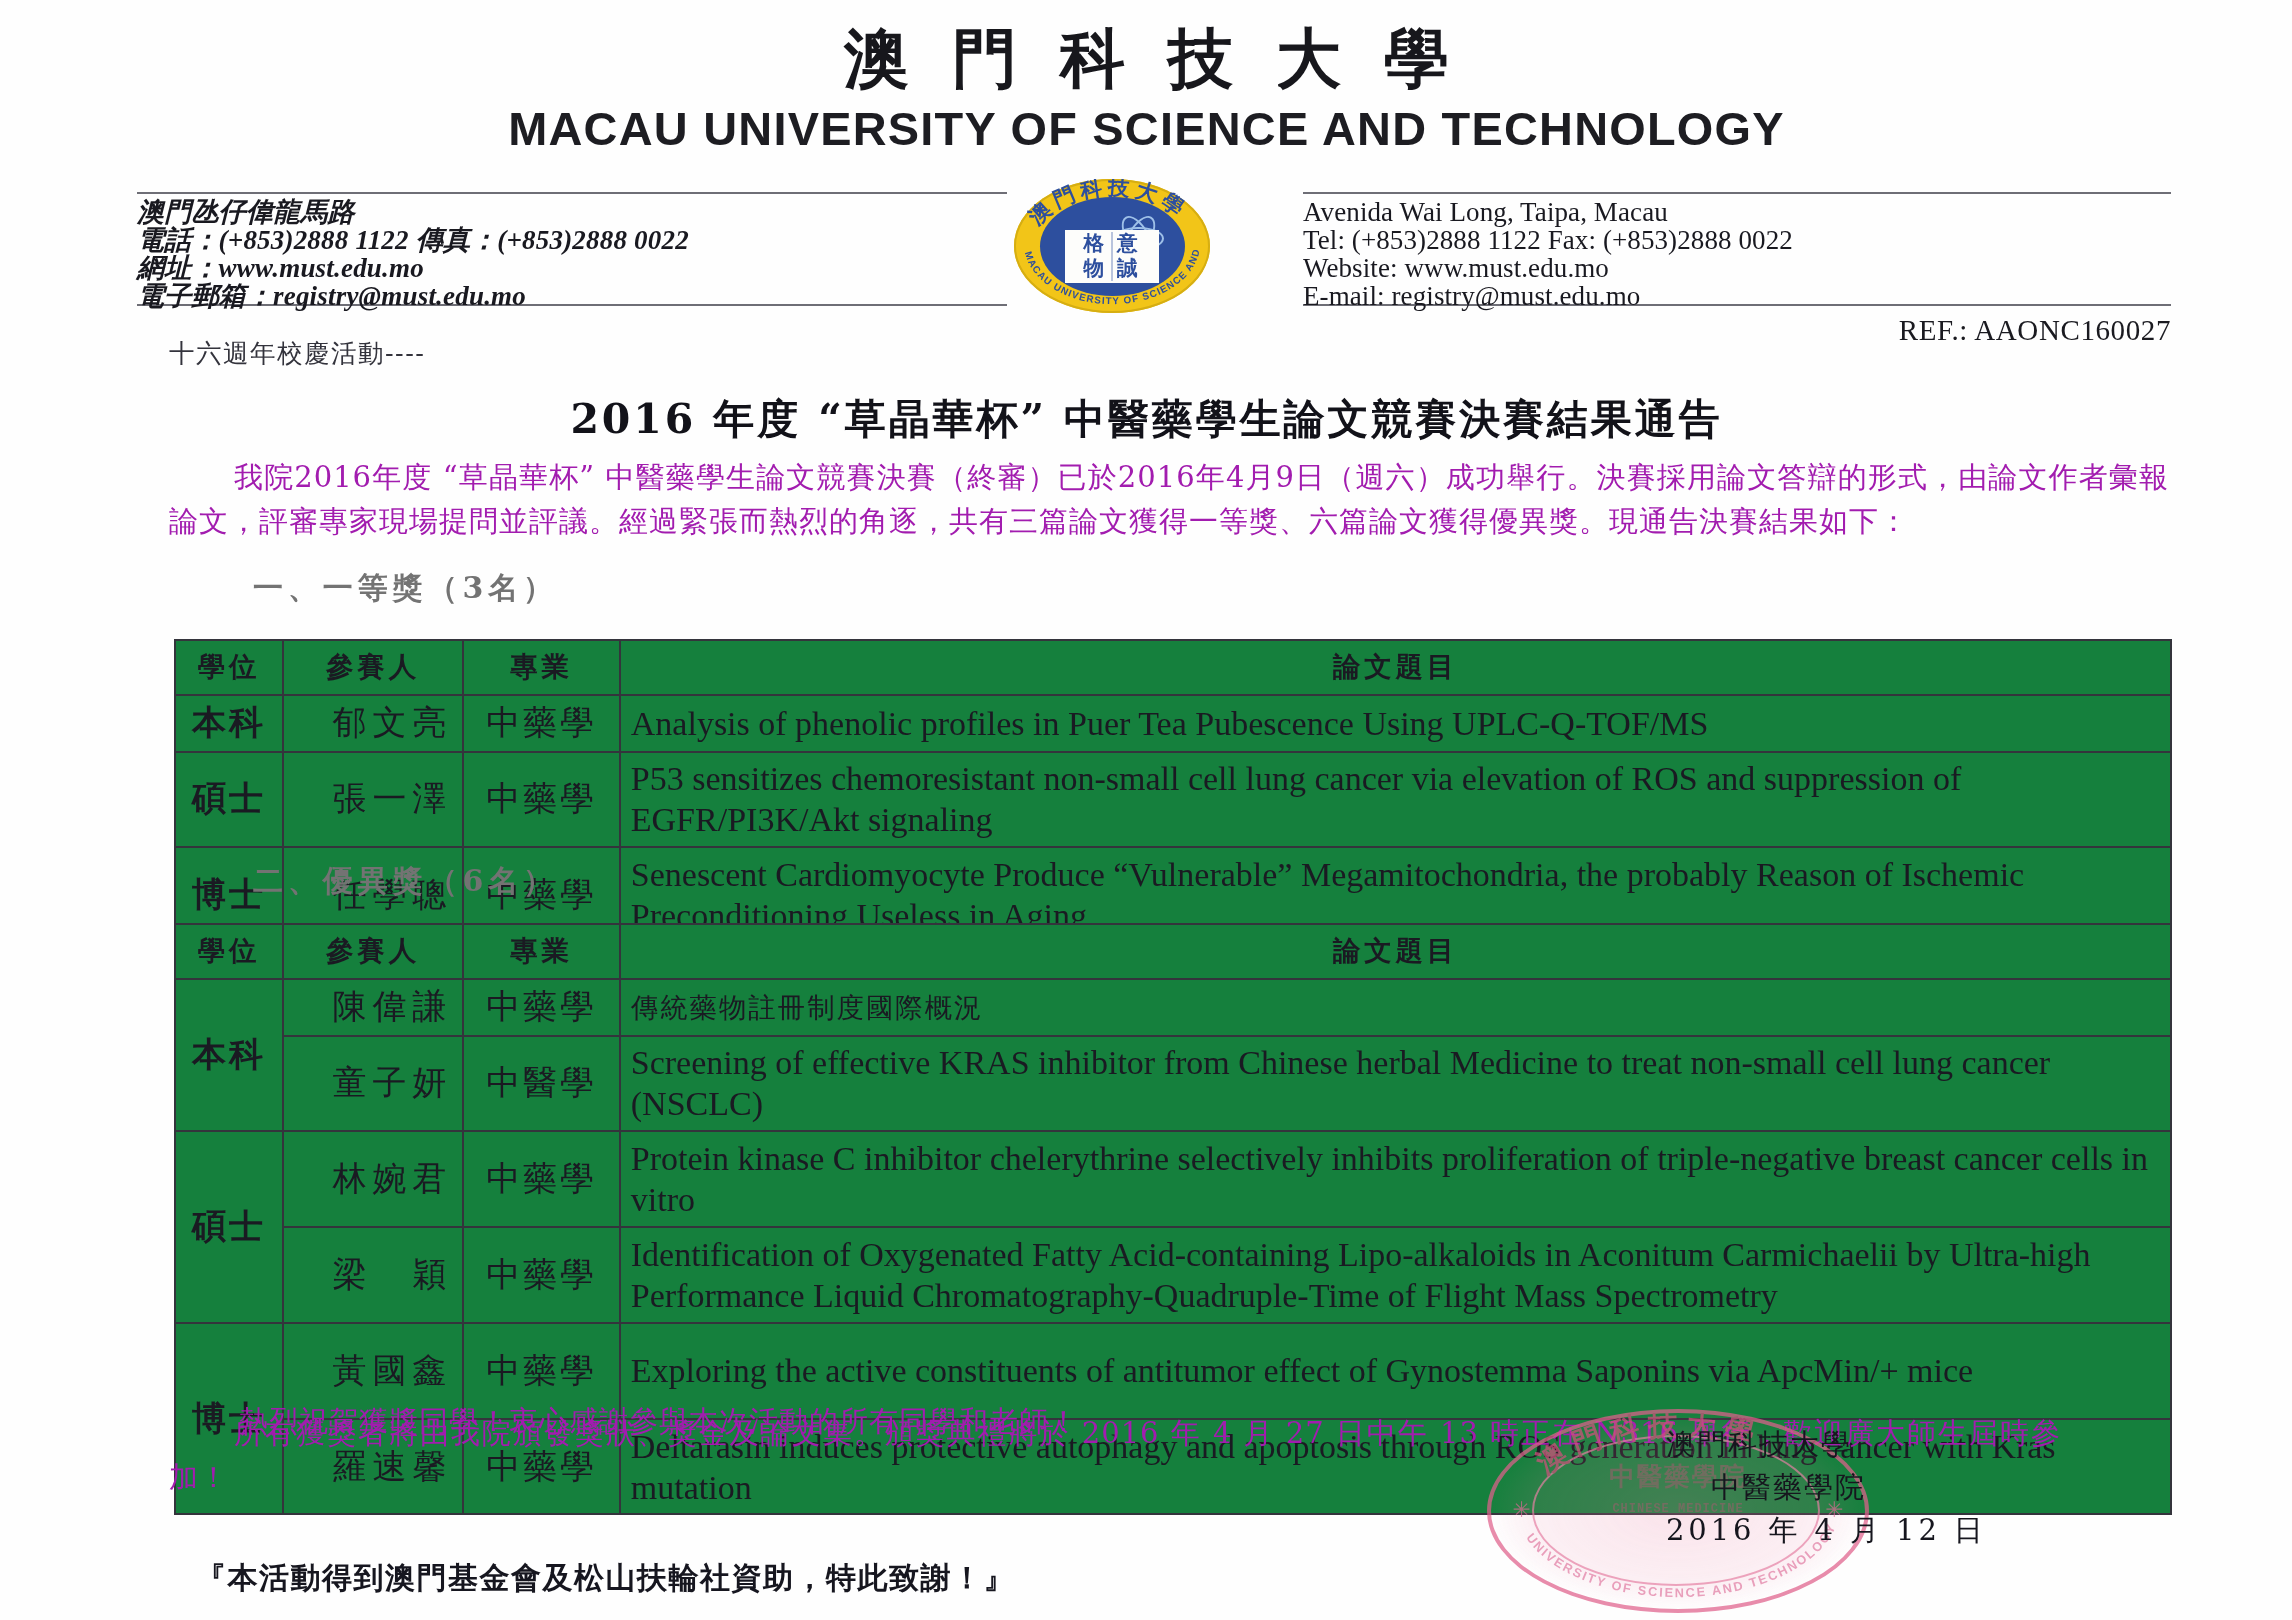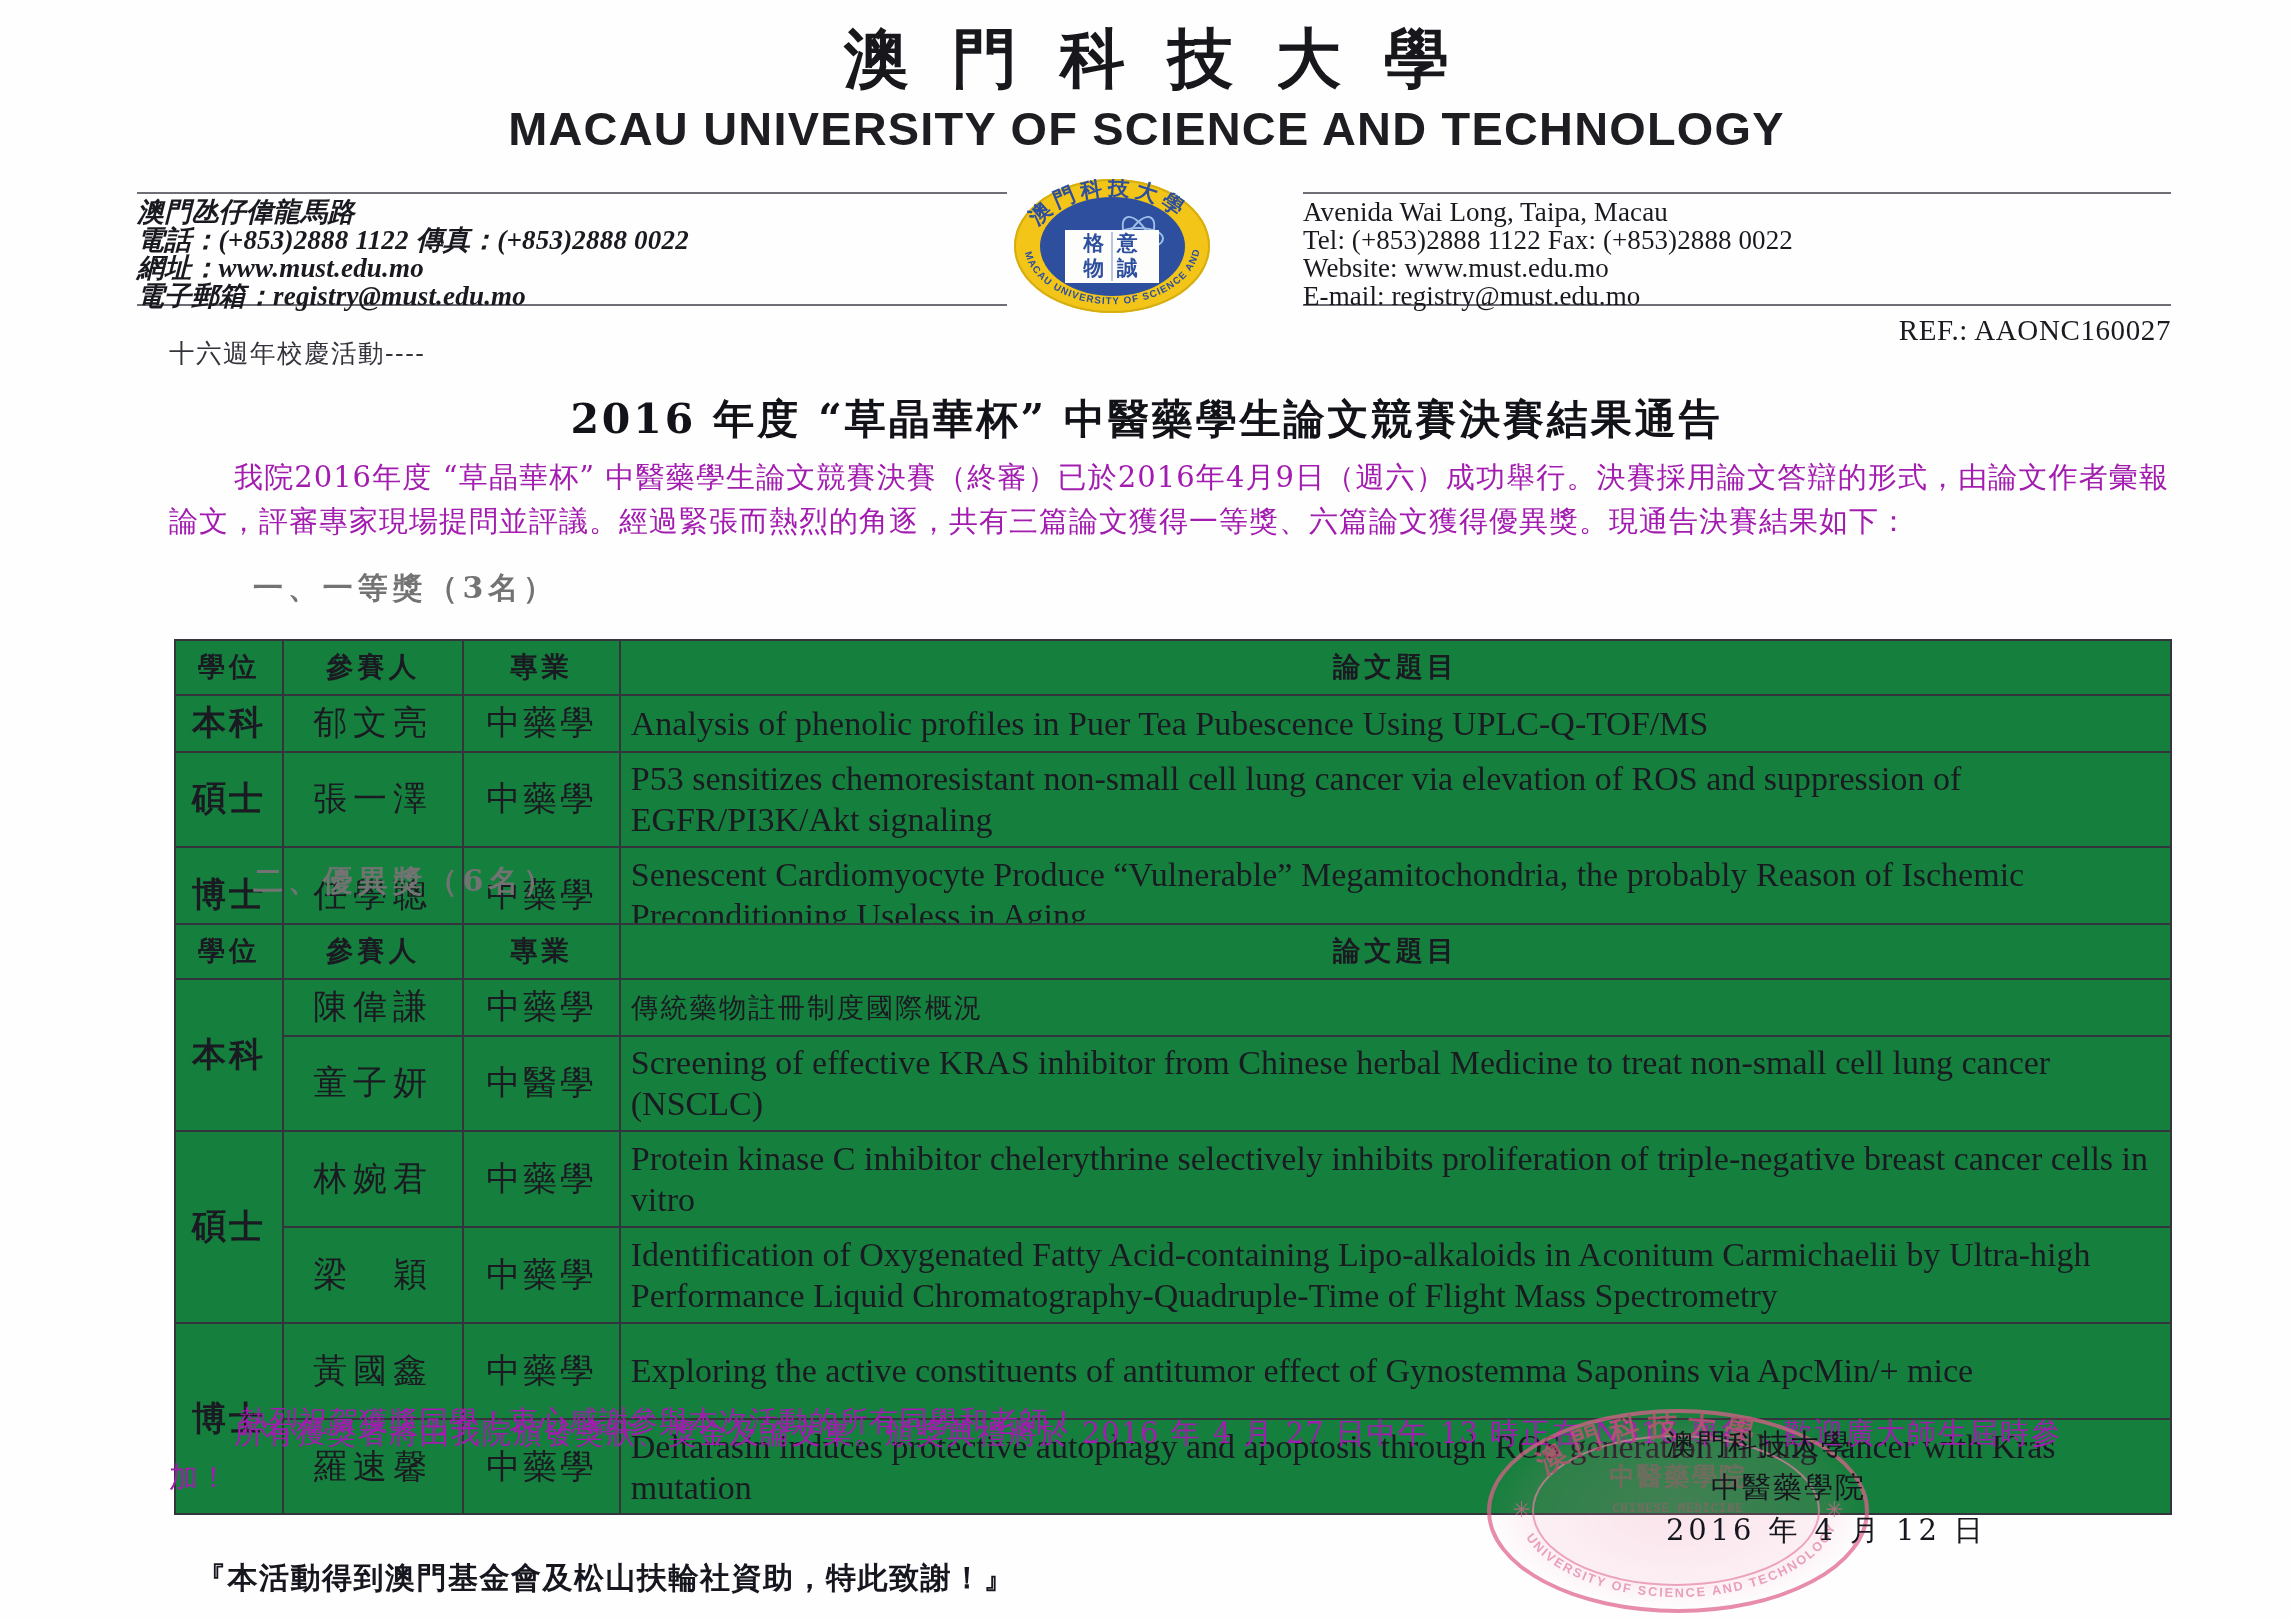--- a/index.html
+++ b/index.html
@@ -268,21 +268,21 @@
   .col-major  { width: 157px; }
   .cell-cn {
     font-family: "DejaVu Serif", serif;
     font-weight: bold;
     text-align: center;
     letter-spacing: 2.9px;
     white-space: nowrap;
   }
   .cell-person {
     font-family: "DejaVu Serif", serif;
-    text-align: center;
+    text-align: right;
     letter-spacing: 5.9px;
     white-space: nowrap;
     font-weight: normal;
   }
   .cell-major {
     font-family: "DejaVu Serif", serif;
     text-align: center;
     letter-spacing: 2.9px;
     white-space: nowrap;
   }

